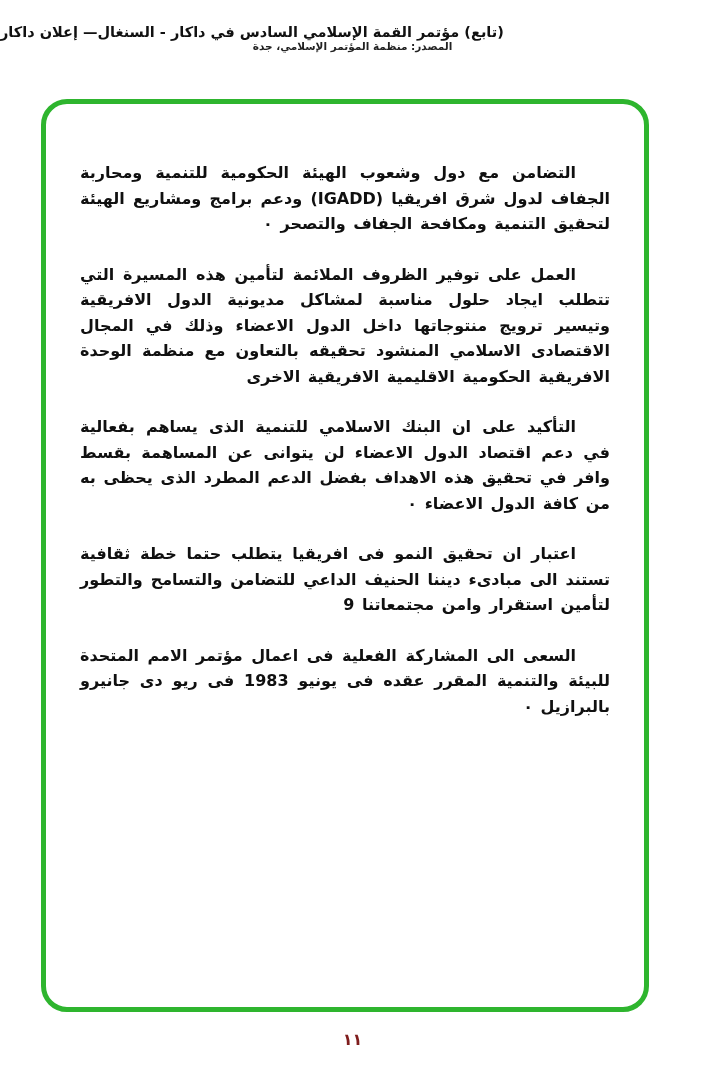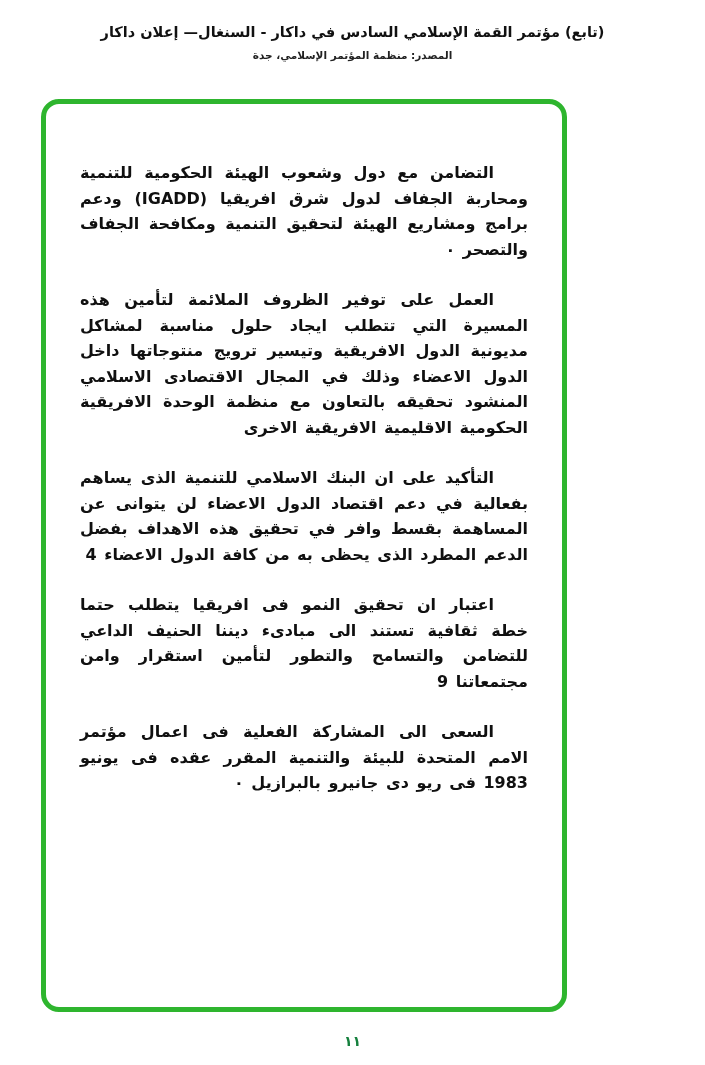--- a/index.html
+++ b/index.html
@@ -10,43 +10,42 @@
     position: relative;
     font-family: "DejaVu Sans", "Liberation Sans", sans-serif;
     color: #141414;
     overflow: hidden;
   }
 
   .page-header { padding-top: 24px; }
 
   .header-title {
     direction: rtl;
-    text-align: center;
+    text-align: left;
     font-weight: bold;
     font-size: 14.5px;
     color: #111;
   }
 
   .header-source {
     direction: rtl;
     text-align: center;
     font-weight: bold;
     font-size: 10.5px;
-    margin-top: 9px;
     color: #222;
   }
 
   .content-frame {
     position: absolute;
     left: 41px;
     top: 99px;
-    width: 526px;
+    width: 608px;
     height: 913px;
     border: 5px solid #2eb52e;
-    border-radius: 18px;
+    border-radius: 26px;
     box-sizing: border-box;
     padding: 56px 34px 0 34px;
     background: #ffffff;
   }
 
   .content-frame p {
     direction: rtl;
     unicode-bidi: embed;
     text-align: justify;
     font-weight: bold;
@@ -58,33 +57,33 @@
     word-spacing: 2px;
   }
 
   .page-number {
     position: absolute;
     left: 0;
     bottom: 16px;
     width: 100%;
     text-align: center;
     font-weight: bold;
-    font-size: 14px;
-    color: #15803d;
+    font-size: 16px;
+    color: #7f1d1d;
   }
 </style>
 </head>
 <body>
 
 <div class="page-header">
   <div class="header-title">(تابع) مؤتمر القمة الإسلامي السادس في داكار - السنغال— إعلان داكار</div>
   <div class="header-source">المصدر: منظمة المؤتمر الإسلامي، جدة</div>
 </div>
 
 <div class="content-frame">
   <p>التضامن مع دول وشعوب الهيئة الحكومية للتنمية ومحاربة الجفاف لدول شرق افريقيا (IGADD) ودعم برامج ومشاريع الهيئة لتحقيق التنمية ومكافحة الجفاف والتصحر ٠</p>
   <p>العمل على توفير الظروف الملائمة لتأمين هذه المسيرة التي تتطلب ايجاد حلول مناسبة لمشاكل مديونية الدول الافريقية وتيسير ترويج منتوجاتها داخل الدول الاعضاء وذلك في المجال الاقتصادى الاسلامي المنشود تحقيقه بالتعاون مع منظمة الوحدة الافريقية الحكومية الاقليمية الافريقية الاخرى</p>
-  <p>التأكيد على ان البنك الاسلامي للتنمية الذى يساهم بفعالية في دعم اقتصاد الدول الاعضاء لن يتوانى عن المساهمة بقسط وافر في تحقيق هذه الاهداف بفضل الدعم المطرد الذى يحظى به من كافة الدول الاعضاء 4</p>
+  <p>التأكيد على ان البنك الاسلامي للتنمية الذى يساهم بفعالية في دعم اقتصاد الدول الاعضاء لن يتوانى عن المساهمة بقسط وافر في تحقيق هذه الاهداف بفضل الدعم المطرد الذى يحظى به من كافة الدول الاعضاء ٠</p>
   <p>اعتبار ان تحقيق النمو فى افريقيا يتطلب حتما خطة ثقافية تستند الى مبادىء ديننا الحنيف الداعي للتضامن والتسامح والتطور لتأمين استقرار وامن مجتمعاتنا 9</p>
   <p>السعى الى المشاركة الفعلية فى اعمال مؤتمر الامم المتحدة للبيئة والتنمية المقرر عقده فى يونيو 1983 فى ريو دى جانيرو بالبرازيل ٠</p>
 </div>
 
 <div class="page-number">١١</div>
 
 </body></html>

